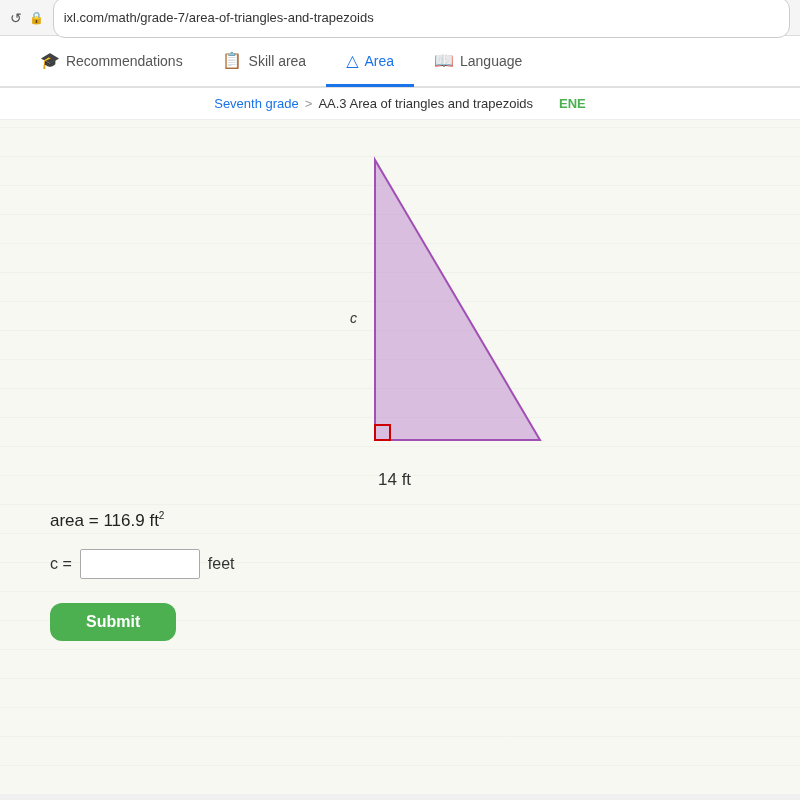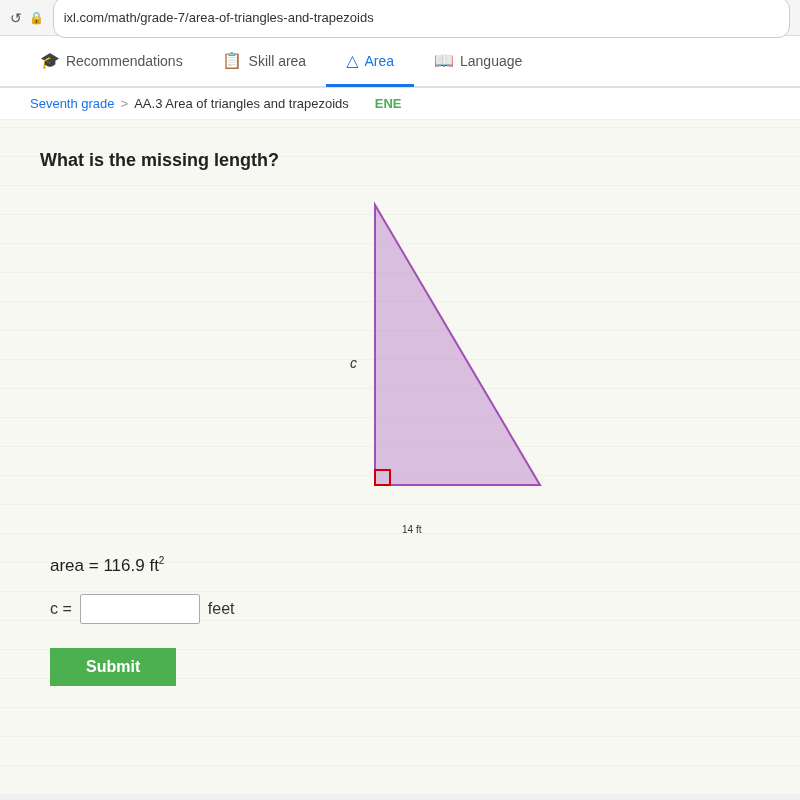--- a/index.html
+++ b/index.html
@@ -76,20 +76,21 @@
 
     .breadcrumb {
       background: white;
       padding: 8px 30px;
       font-size: 13px;
       color: #555;
       display: flex;
       align-items: center;
       gap: 6px;
       border-bottom: 1px solid #eee;
+      justify-content: center;
     }
 
     .breadcrumb-link {
       color: #1a73e8;
       cursor: pointer;
     }
 
     .breadcrumb-separator {
       color: #999;
     }
@@ -142,22 +143,22 @@
       left: 120px;
       top: 160px;
       font-size: 14px;
       color: #333;
       font-style: italic;
     }
 
     .label-14ft {
       position: absolute;
       bottom: 0px;
-      left: 172px;
-      font-size: 10px;
+      left: 148px;
+      font-size: 17px;
       color: #333;
     }
 
     .area-equation {
       font-size: 17px;
       color: #222;
       margin-bottom: 18px;
       margin-left: 10px;
     }
 
@@ -182,21 +183,21 @@
       border-radius: 2px;
       padding: 2px 6px;
       font-size: 14px;
       outline: none;
     }
 
     .submit-btn {
       background: #4caf50;
       color: white;
       border: none;
-      border-radius: 0;
+      border-radius: 12px;
       padding: 10px 36px;
       font-size: 16px;
       font-weight: bold;
       cursor: pointer;
       margin-left: 10px;
     }
 
     sup {
       font-size: 10px;
     }
@@ -231,21 +232,20 @@
 
 <div class="breadcrumb">
   <span class="breadcrumb-link">Seventh grade</span>
   <span class="breadcrumb-separator">&gt;</span>
   <span class="breadcrumb-current">AA.3 Area of triangles and trapezoids</span>
   <span class="breadcrumb-code">ENE</span>
 </div>
 
 <div class="main-content">
 
-  <div class="question-title">What is the missing length?</div>
 
   
   <div class="triangle-container">
     <svg class="triangle-svg" width="340" height="330" viewBox="0 0 340 330">
 
       <polygon points="145,10 145,290 310,290" fill="rgba(180,120,200,0.45)" stroke="rgb(160,80,180)" stroke-width="2"></polygon>
 
       <rect x="145" y="275" width="15" height="15" fill="none" stroke="#cc0000" stroke-width="2"></rect>
     </svg>
 

